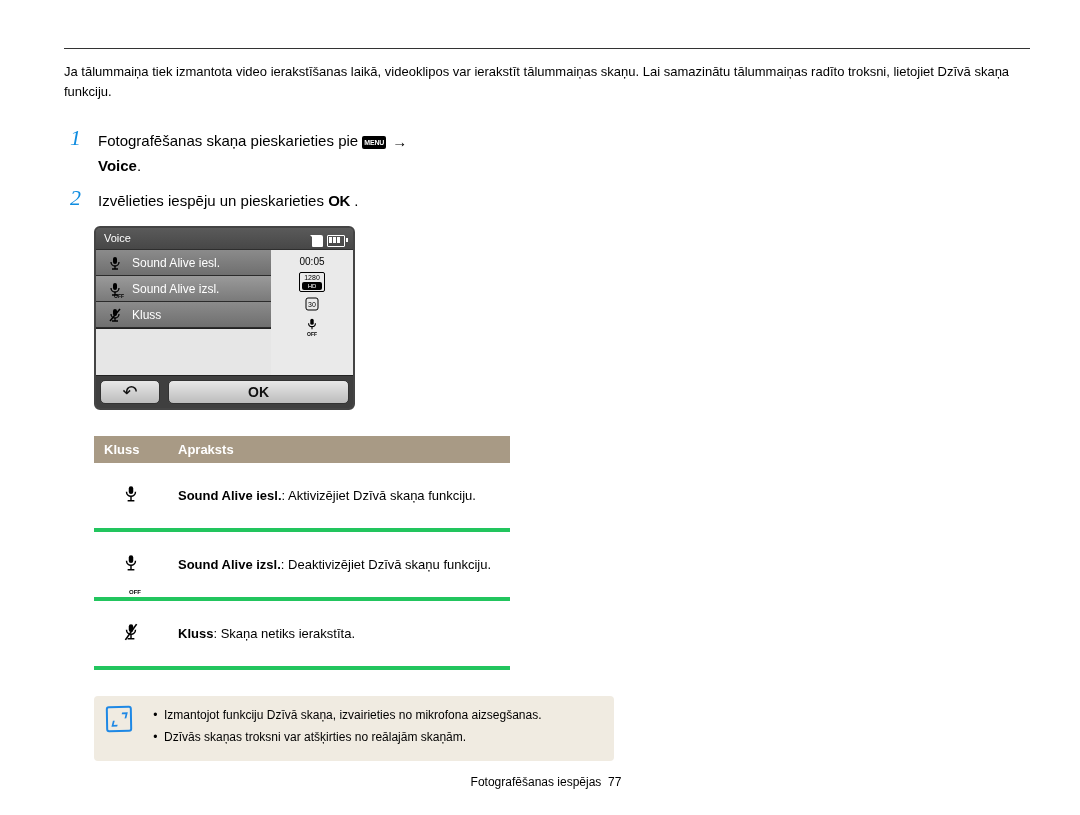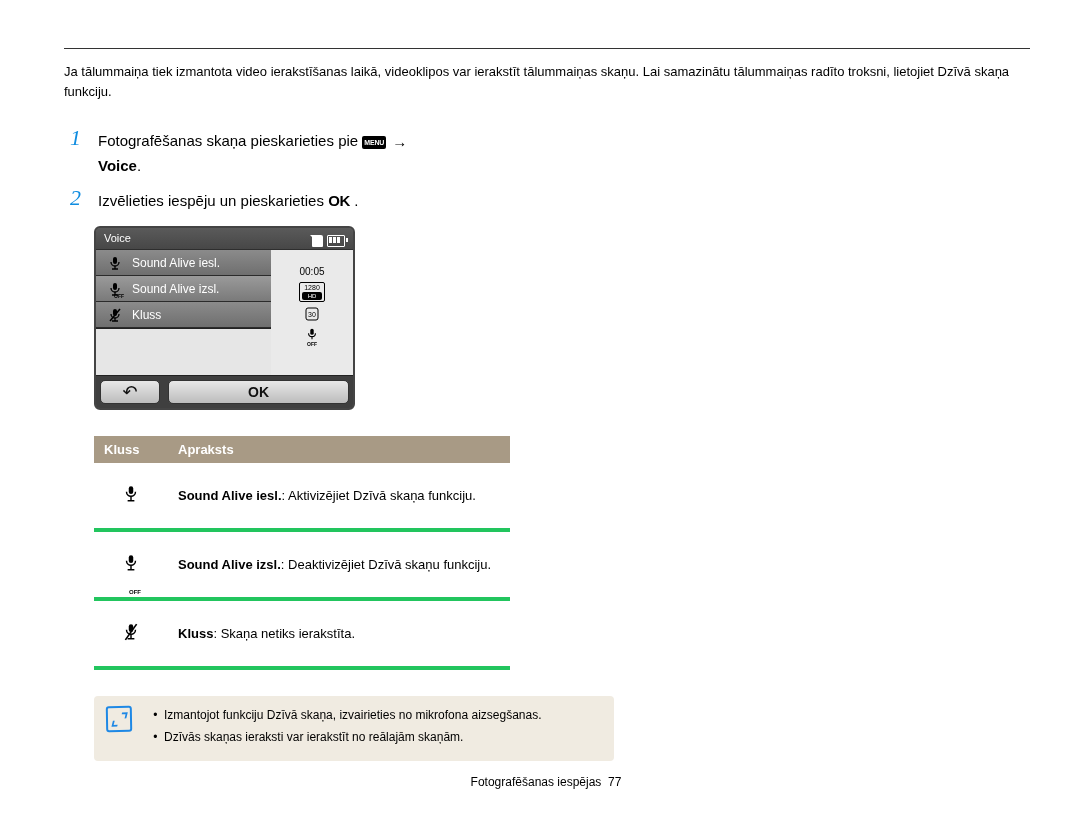--- a/index.html
+++ b/index.html
@@ -144,21 +144,21 @@
   .cam-item:nth-child(2){background:linear-gradient(#9a9a9a,#7a7a7a);}
   .cam-right {
     flex: 1;
     background: #eaeaea;
     display: flex;
     flex-direction: column;
     align-items: center;
     font-size: 10px;
     color:#000;
     gap:5px;
-    padding-top:16px;
+    padding-top:6px;
   }
   .clock {font-size:10px;color:#000;font-weight:500;}
   .res-box{width:24px;height:18px;border:1px solid #000;border-radius:2px;font-size:7px;line-height:8px;text-align:center;display:flex;flex-direction:column;justify-content:center;}
   .res-box .hd{background:#000;color:#fff;border-radius:2px;margin:0 2px;font-size:6px;}
   .mini-ic{font-size:11px;line-height:1;text-align:center;}
   .cam-list-pad{height:53px;background:#e6e6e6;border-top:1px solid #222;}
   .cam-footer {
     position:absolute;bottom:0;left:0;right:0;
     height: 32px;
     display: flex;
@@ -394,21 +394,21 @@
       </tr>
     </tbody>
   </table>
 
   <div class="note">
     <div class="note-icon">
         <span>⌞⌝</span>
       </div>
     <ul>
       <li>Izmantojot funkciju Dzīvā skaņa, izvairieties no mikrofona aizsegšanas.</li>
-      <li>Dzīvās skaņas ieraksti var ierakstīt no reālajām skaņām.</li>
+      <li>Dzīvās skaņas troksni var atšķirties no reālajām skaņām.</li>
     </ul>
   </div>
 
   <div class="footer">
     <span>Fotografēšanas iespējas</span>&nbsp;&nbsp;<span>77</span>
   </div>
 
 </div>
 
 </body></html>

